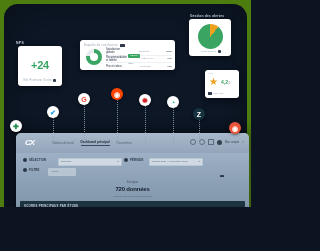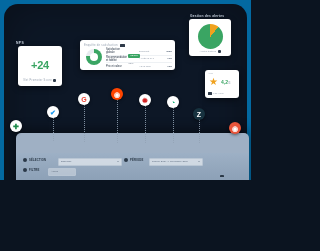--- a/index.html
+++ b/index.html
@@ -1,17 +1,17 @@
 <!DOCTYPE html>
 <html><head>
 <meta charset="utf-8">
 <style>
   html,body{margin:0;padding:0;background:#0b1420;}
   body{width:251px;height:251px;overflow:hidden;font-family:"Liberation Sans",sans-serif;}
-  #stage{position:relative;width:251px;height:180px;background:#0369a1;overflow:hidden;}
+  #stage{position:relative;width:251px;height:207px;background:#4d7c0f;overflow:hidden;}
 
   
   .hero{
     position:absolute;left:4px;top:4px;width:243px;height:243px;
     background:#0d1726;border-radius:14px;overflow:hidden;
   }
   .hero:after{
     content:"";position:absolute;inset:0;border-radius:14px;
     box-shadow:inset 0 0 40px rgba(0,0,0,.35);
   }
@@ -220,20 +220,36 @@
         <span style="color: rgb(255, 255, 255);">Z</span>
       </div>
       <div class="pin" style="left: 229px; top: 122px; background: rgb(232, 85, 59);">
         <span style="color: rgb(255, 255, 255);">◉</span>
       </div>
     </div>
 
   <div class="dash">
     <div class="dash-inner">
 
+      <div class="topbar">
+        <div class="logo">CX</div>
+        <div class="tabs">
+          <div class="tab">Tableau de bord</div>
+          <div class="tab active">Dashboard principal</div>
+          <div class="tab">Paramètres</div>
+        </div>
+        <div class="ticons">
+          <div class="ticon"></div>
+          <div class="ticon"></div>
+          <div class="ticon sq"></div>
+          <div class="avatar"></div>
+          <div class="uname">Mon compte</div>
+          <div class="xbtn">×</div>
+        </div>
+      </div>
 
       <div class="filters">
         <div class="fchip" style="left:7px;top:5px;">
           <div class="fdot"></div>
           <div class="flab">SÉLECTION</div>
         </div>
         <div class="finput" style="position:absolute;left:42px;top:4.5px;width:58px;">
           <span>Enseigne</span>
           <span class="caret"></span>
         </div>

